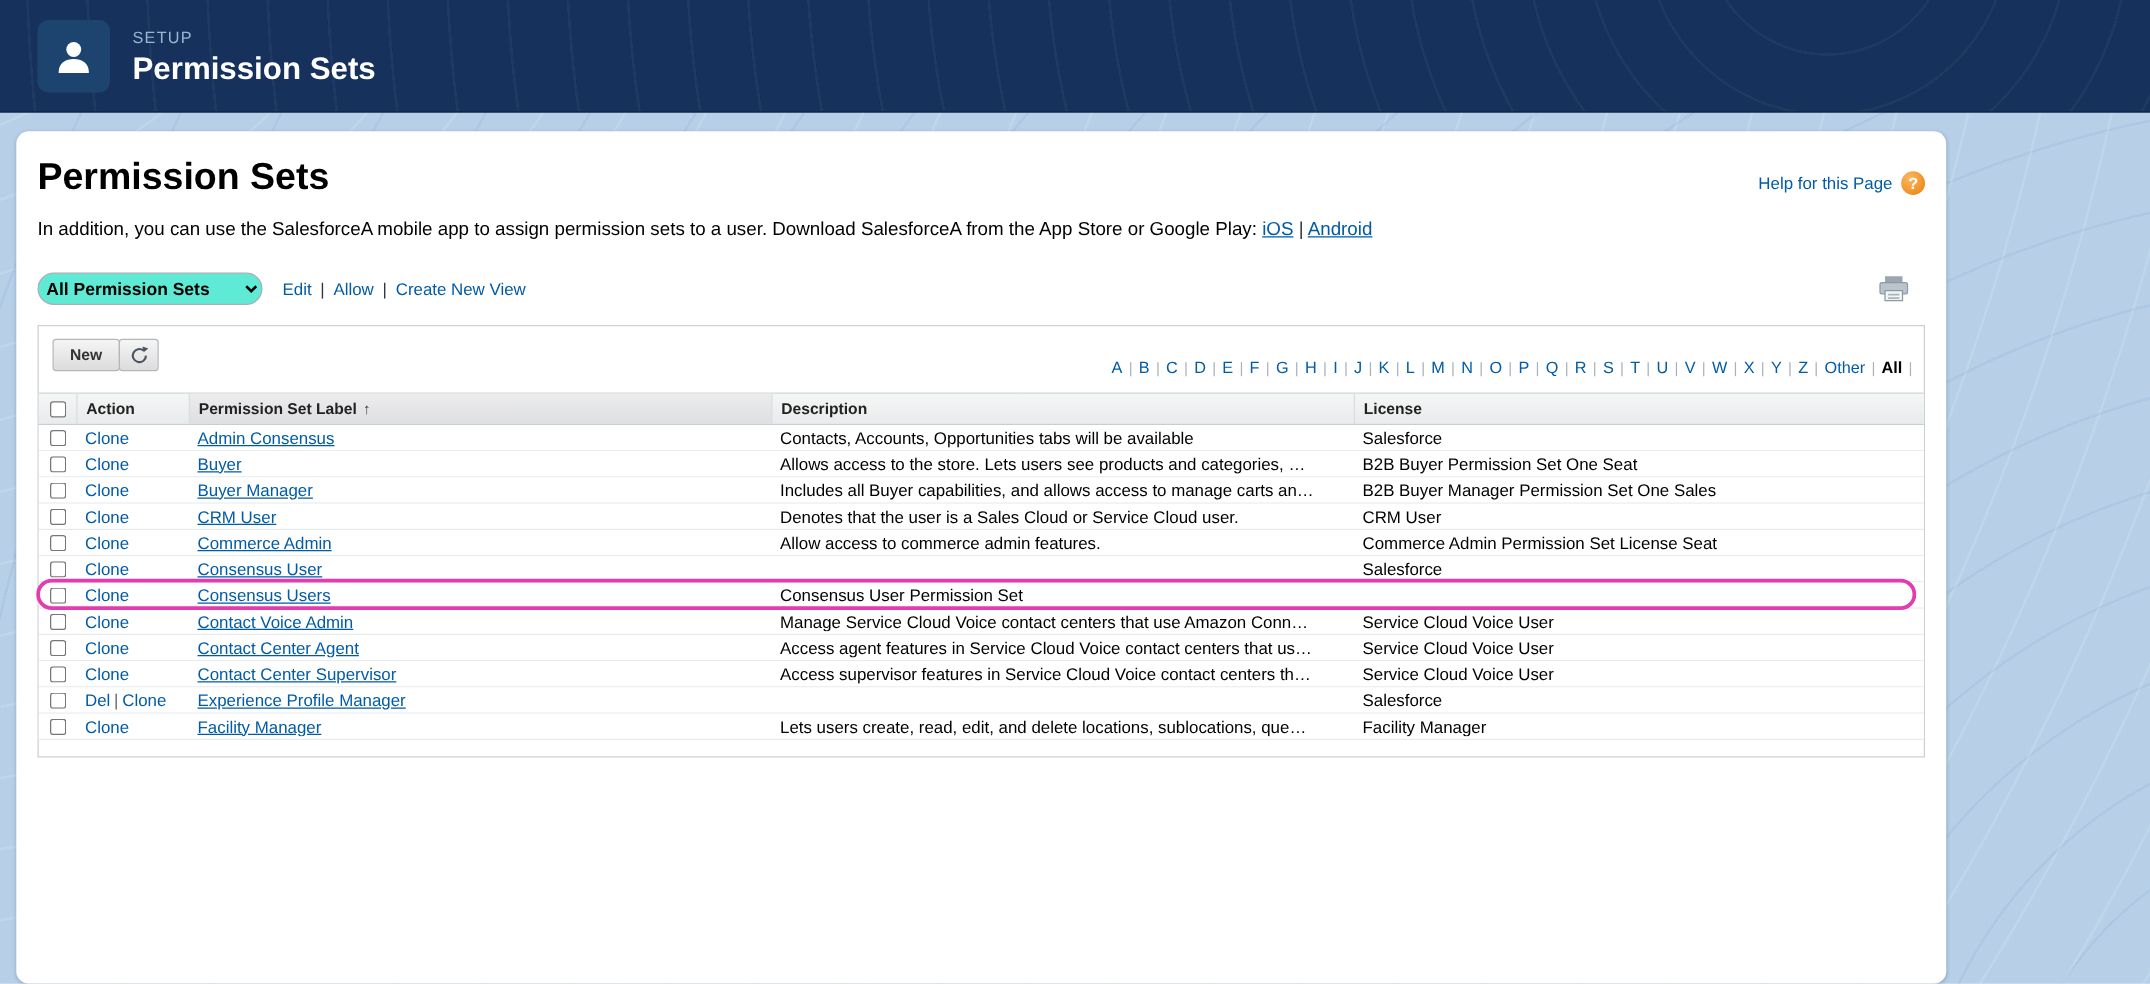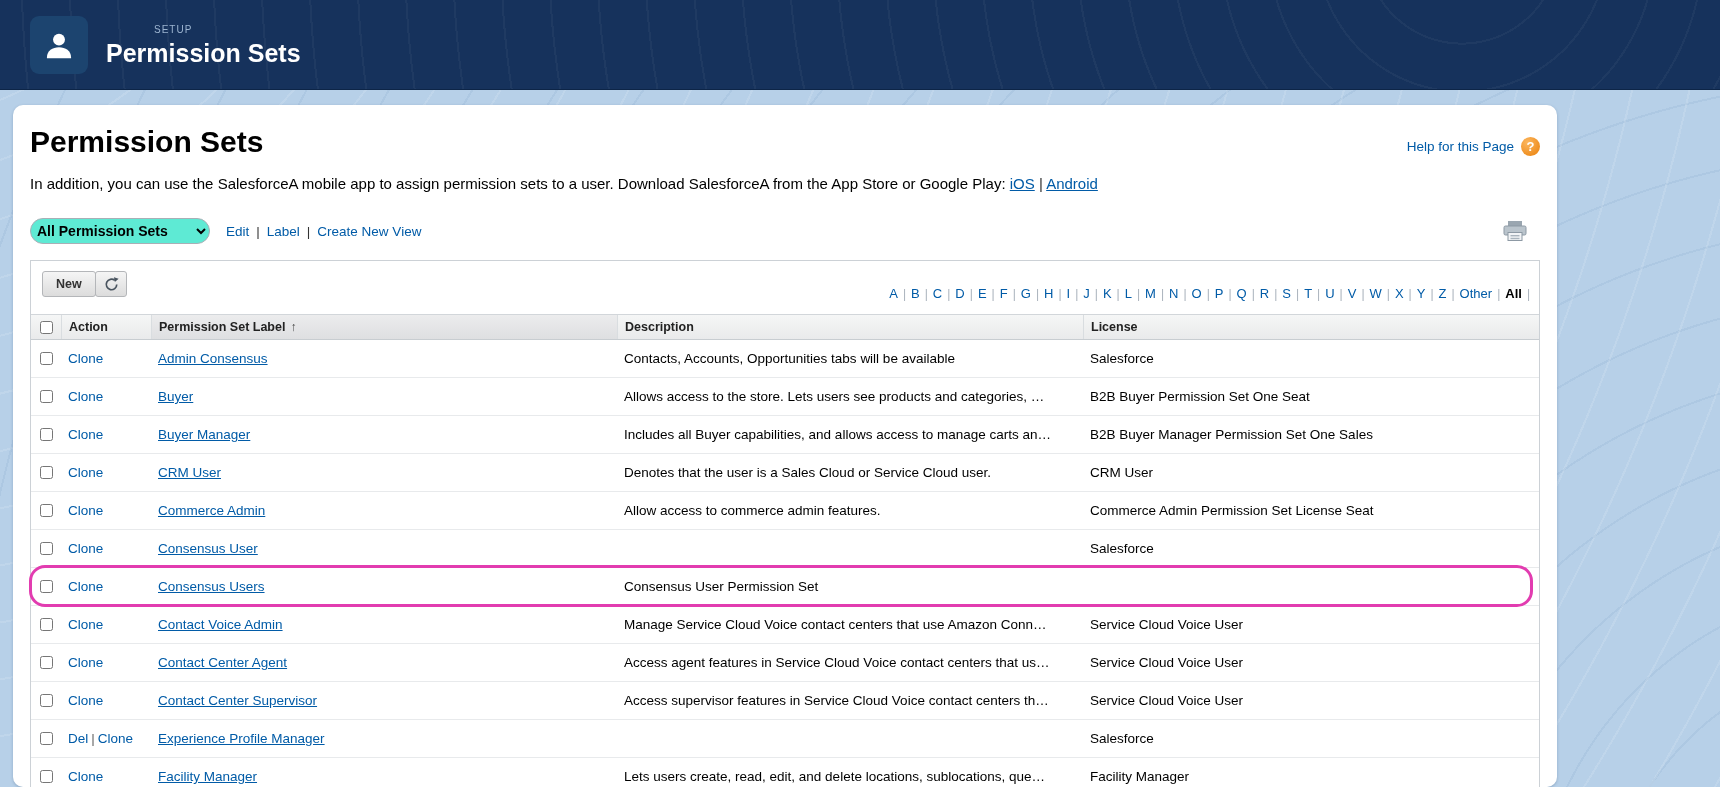--- a/index.html
+++ b/index.html
@@ -20,21 +20,21 @@
     background:
       repeating-radial-gradient(circle at 85% -60%, rgba(255,255,255,.04) 0 2px, transparent 2px 48px),
       #16325c;
     border-bottom:1px solid #0d2547;
   }
   .icon-box {
     width:58px; height:58px; border-radius:9px; background:#1c446f;
     display:flex; align-items:center; justify-content:center; flex:0 0 auto;
   }
   .titles { margin-left:18px; }
-  .eyebrow { color:#9cb4d0; font-size:10px; letter-spacing:1px; margin-bottom:6px;margin-left:48px; }
+  .eyebrow { color:#9cb4d0; font-size:13px; letter-spacing:1px; margin-bottom:6px; }
   .app-title { color:#ffffff; font-size:25px; font-weight:bold; margin:0; line-height:1; }
 
   
   .card {
     position:absolute; left:13px; top:105px; width:1544px; height:682px;
     background:#ffffff; border-radius:10px; padding:18px 17px 0;
     box-shadow:0 1px 3px rgba(20,50,90,.25);
   }
   .card-head { display:flex; justify-content:space-between; align-items:flex-start; }
   .page-title { font-size:30px; font-weight:bold; color:#000; margin:2px 0 0; line-height:1.1; }
@@ -86,21 +86,21 @@
   .th-label { background:linear-gradient(#ececed,#dedfe1); }
   .sort-arrow { margin-left:5px; font-size:12px; color:#444; font-weight:normal; }
 
   .c-check   { width:30px; display:flex; align-items:center; justify-content:center; padding-left:0 !important; }
   .c-action  { width:90px; }
   .c-label   { width:466px; }
   .c-desc    { width:466px; }
   .c-license { flex:1; }
 
   .trow {
-    display:flex; height:38px; align-items:center; position:relative;
+    display:flex; height:21px; align-items:center; position:relative;
     border-bottom:1px solid #e8eaec; font-size:13.5px; color:#000; background:#fff;
   }
   .trow > div { padding-left:7px; overflow:hidden; white-space:nowrap; }
   .trow input, .thead input { width:13px; height:13px; margin:0; }
   .c-label a { text-decoration:underline; }
   .act-sep { color:#666; margin:0 3px; }
 
   .trow.highlighted::after {
     content:""; position:absolute; left:-2px; right:6px; top:-3px; bottom:-2px;
     border:3px solid var(--ring,#e23cb0); border-radius:16px; pointer-events:none; z-index:5;
@@ -141,21 +141,21 @@
     <a>Android</a>
   </p>
 
   <div class="view-row">
     <select class="view-select">
       <option>All Permission Sets</option>
     </select>
     <span class="view-links">
       <a>Edit</a>
       <span class="vsep">|</span>
-      <a>Label</a>
+      <a>Allow</a>
       <span class="vsep">|</span>
       <a>Create New View</a>
     </span>
     <span class="printer">
       <svg width="26" height="22" viewBox="0 0 26 22">
         <rect x="6" y="1" width="14" height="5" fill="#9aa6b0"></rect>
         <rect x="2" y="6" width="22" height="9" rx="1.5" fill="#bac4cc" stroke="#8d99a4"></rect>
         <rect x="6" y="12.5" width="14" height="8" fill="#f2f4f6" stroke="#8d99a4"></rect>
         <rect x="8.5" y="15" width="9" height="1.4" fill="#aab4bd"></rect>
         <rect x="8.5" y="17.8" width="9" height="1.4" fill="#aab4bd"></rect>

